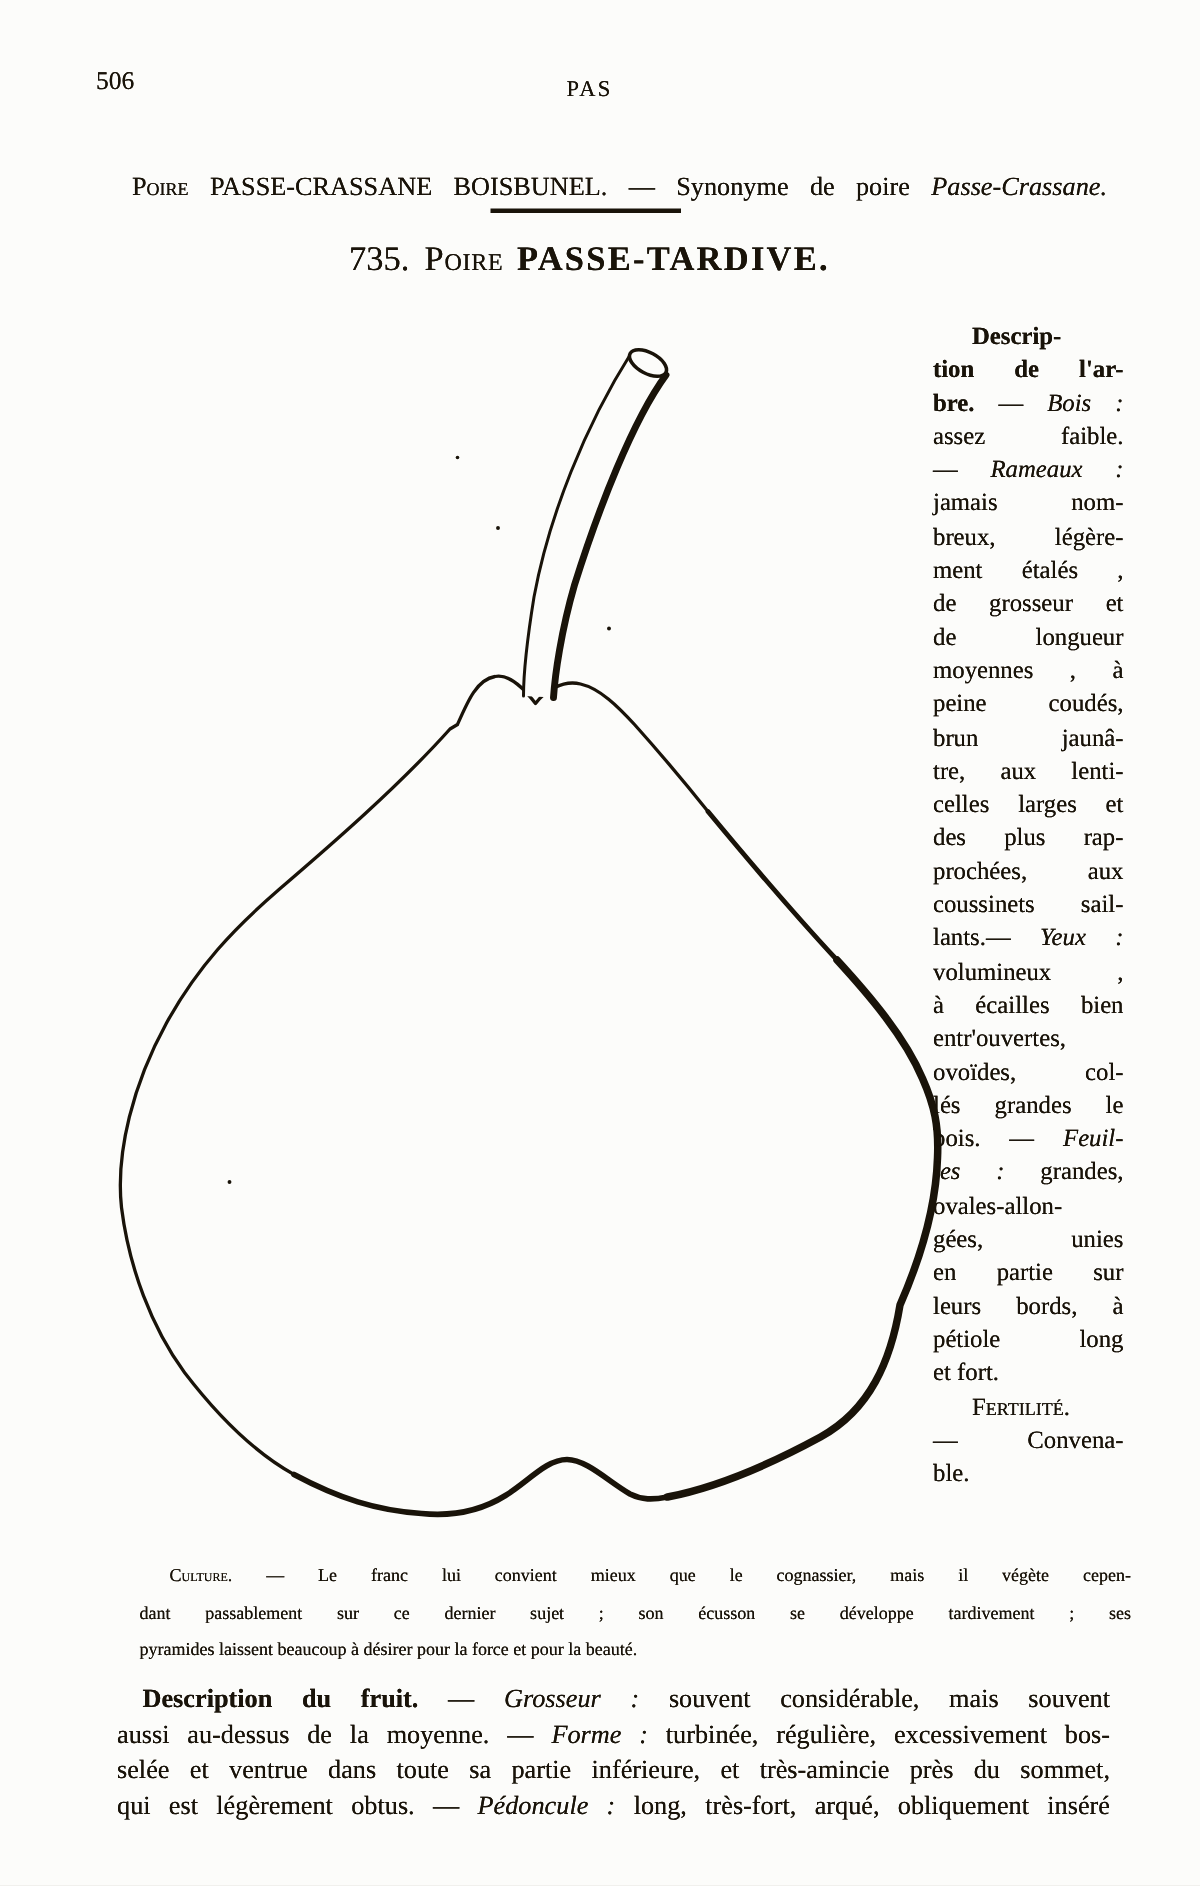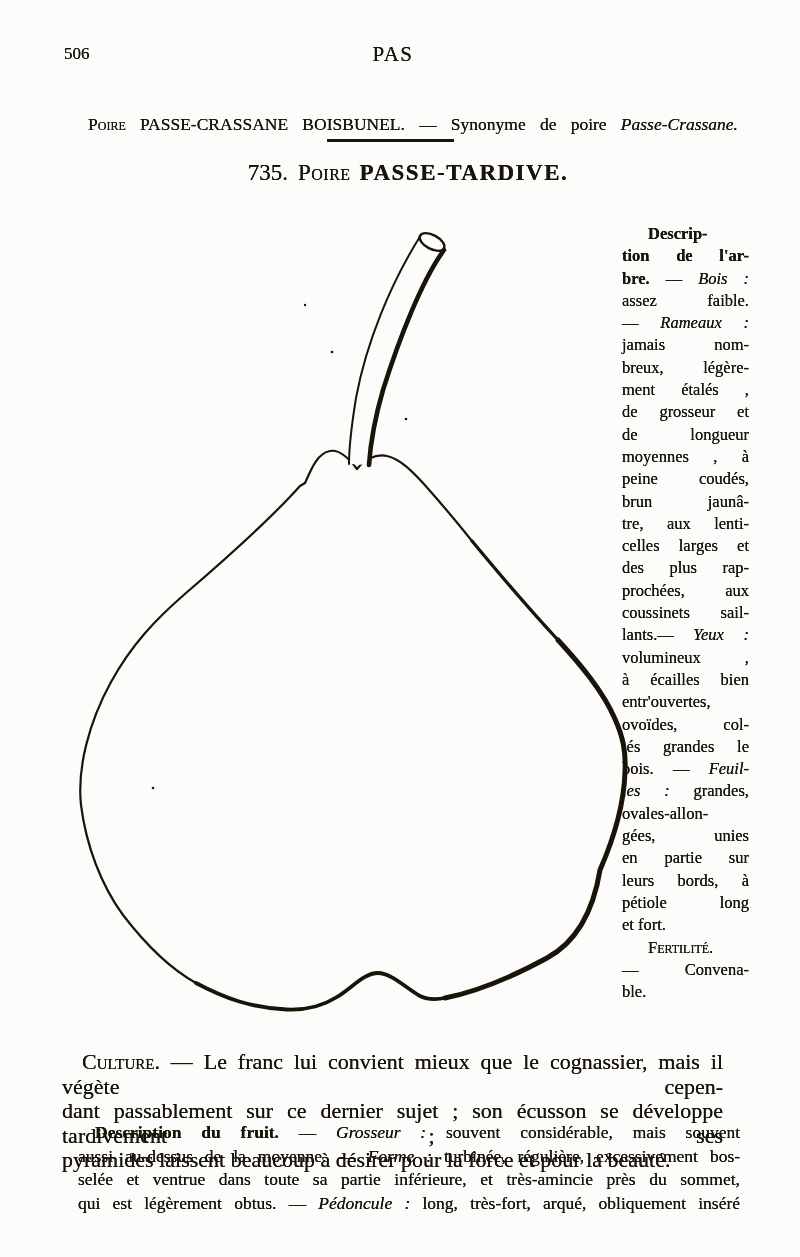--- a/index.html
+++ b/index.html
@@ -4,35 +4,35 @@
 <style>
   html,body{margin:0;padding:0;background:#e9e7e2;}
   .page{
     position:relative;width:800px;height:1257px;margin:0 auto;
     background:var(--paper,#fcfcfa);color:var(--ink,#191309);
     font-family:Liberation Serif, serif;
     text-shadow:0 0 .4px currentColor;
     overflow:hidden;
   }
   .pagenum{position:absolute;left:64px;top:44px;font-size:17px;}
-  .runhead{position:absolute;left:0;top:42px;width:786px;text-align:center;font-size:21px;letter-spacing:1.5px;}
+  .runhead{position:absolute;left:0;top:52px;width:786px;text-align:center;font-size:15px;letter-spacing:1.5px;}
   .syn{position:absolute;left:78px;top:82px;width:660px;font-size:17.5px;line-height:26px;margin-top:29px;}
   .syn .ind{text-indent:10px;}
   .syn .pad{padding-left:34px;}
   .rule{position:absolute;left:327px;top:139px;width:127px;height:3px;background:var(--ink,#191309);}
-  .title{position:absolute;left:15px;top:160px;width:786px;margin:0;text-align:center;
+  .title{position:absolute;left:0;top:160px;width:786px;margin:0;text-align:center;
          font-size:23px;font-weight:normal;}
   .title .num{margin-right:10px;}
   .title .pre{font-variant:small-caps;margin-right:9px;letter-spacing:.5px;}
   .title .vname{font-weight:bold;letter-spacing:1.5px;}
   .pear{position:absolute;left:60px;top:220px;width:580px;height:820px;}
-  .treecol{position:absolute;left:622px;top:223px;width:127px;font-size:16.5px;line-height:22.3px;}
+  .treecol{position:absolute;left:622px;top:213px;width:127px;font-size:16.5px;line-height:22.3px;}
   .treecol .ind{text-indent:26px;}
   .treecol .gap{}
-  .culture{position:absolute;left:62px;top:1038px;width:661px;font-size:22px;line-height:24.5px;margin-top:12px;}
+  .culture{position:absolute;left:93px;top:1038px;width:661px;font-size:12px;line-height:24.5px;}
   .culture .ind{text-indent:20px;}
   .fruit{position:absolute;left:78px;top:1121px;width:662px;font-size:17.5px;line-height:23.5px;}
   .fruit .ind{text-indent:17px;}
   .tline{text-align:justify;text-align-last:justify;}
   .tline.noj{text-align:left;text-align-last:auto;}
   .s-n{}
   .s-b{font-weight:bold;}
   .s-i{font-style:italic;}
   .s-sc{font-variant:small-caps;}
 </style>

